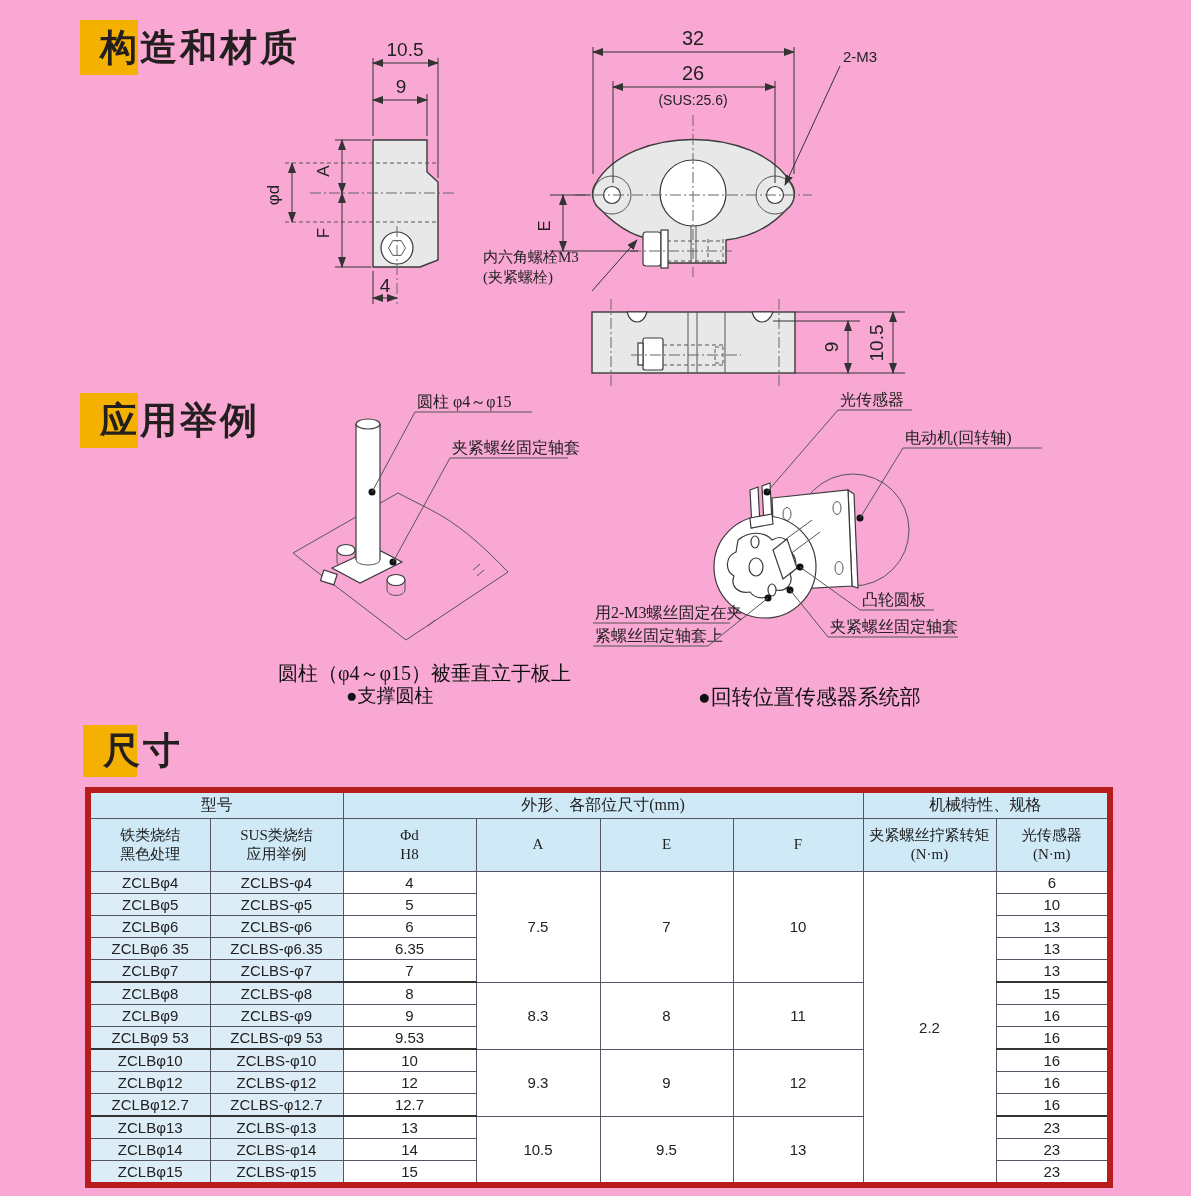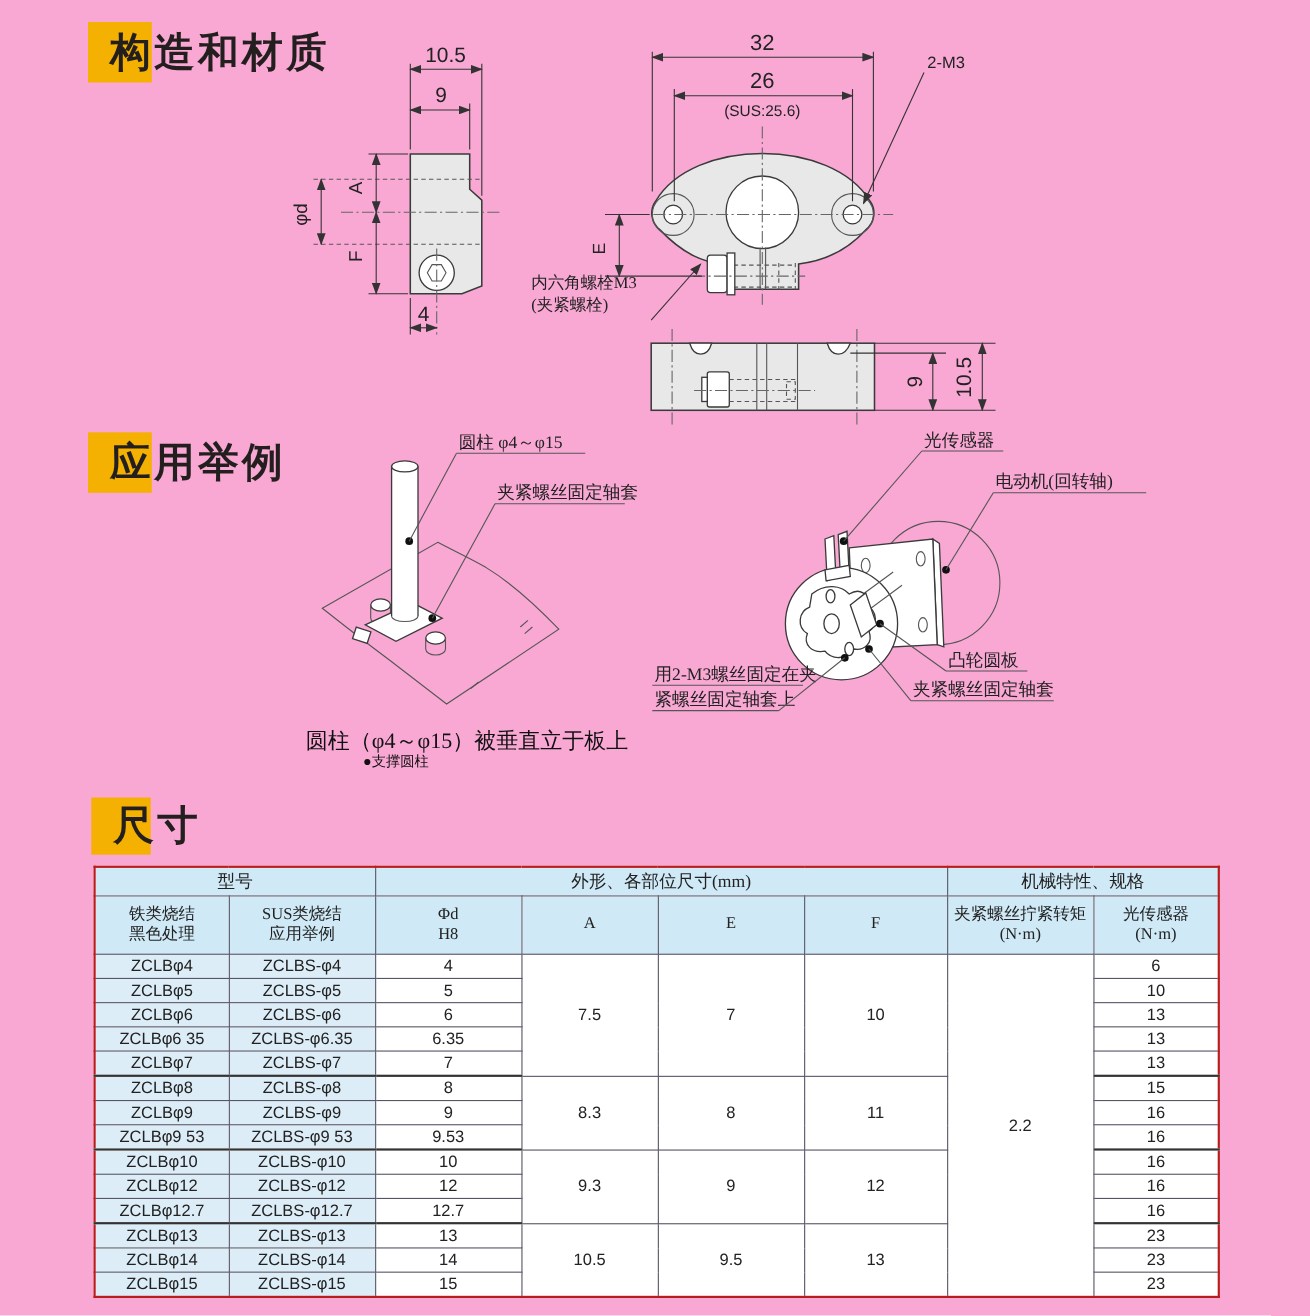--- a/index.html
+++ b/index.html
@@ -20,21 +20,21 @@
   .dash{stroke:#555;stroke-width:1;fill:none;stroke-dasharray:4,3;}
   .cl{stroke:#666;stroke-width:1;fill:none;stroke-dasharray:11,3,2,3;}
   .dim{stroke:#333;stroke-width:1;fill:none;}
   .metal{fill:#e8e8e8;stroke:#3a3a3a;stroke-width:1.4;}
   .wht{fill:#fff;stroke:#3a3a3a;stroke-width:1.2;}
   .dot{fill:#111;}
   
   .cap{position:absolute;font-family:"Liberation Serif",serif;color:#111;white-space:nowrap;}
   
   table.dims{position:absolute;left:85px;top:787px;width:1022px;border-collapse:collapse;
-             table-layout:fixed;background:#fff;border:2px solid #b91c1c;color:#222;}
+             table-layout:fixed;background:#fff;border:6px solid #b91c1c;color:#222;}
   table.dims th,table.dims td{border:1px solid #556;text-align:center;vertical-align:middle;
              padding:0;overflow:hidden;}
   table.dims thead th{background:#cfe9f6;font-weight:normal;font-family:"Liberation Serif",serif;}
   table.dims tr.gh th{height:25px;font-size:16px;}
   table.dims tr.ch th{height:52px;font-size:15px;white-space:pre-line;line-height:1.3;}
   table.dims td{height:21px;font-size:15px;font-family:"Liberation Sans",sans-serif;}
   table.dims td.model{background:#dcedf8;text-align:center;}
   table.dims tbody tr.grp-end td{border-bottom:2px solid #333;}
 </style>
 </head>
@@ -189,21 +189,21 @@
       <line class="thin" x1="135" y1="22" x2="92" y2="102"></line>
       <line class="thin" x1="135" y1="22" x2="252" y2="22"></line>
       <text class="cjk" x="137" y="17" font-size="16">圆柱 φ4～φ15</text>
       <circle class="dot" cx="113" cy="172" r="3.5"></circle>
       <line class="thin" x1="170" y1="68" x2="113" y2="172"></line>
       <line class="thin" x1="170" y1="68" x2="288" y2="68"></line>
       <text class="cjk" x="172" y="63" font-size="16">夹紧螺丝固定轴套</text>
     </g>
   </svg>
   <div class="cap" style="left:278px;top:660px;font-size:20px;">圆柱（φ4～φ15）被垂直立于板上</div>
-  <div class="cap" style="left:330px;top:683px;font-size:13px;">●支撑圆柱</div>
+  <div class="cap" style="left:346px;top:683px;font-size:19px;">●支撑圆柱</div>
 
   <svg class="dr" style="left:590px;top:390px;" width="510" height="300" viewBox="0 0 510 300">
     <g>
       <circle class="thin" cx="263" cy="140" r="56" fill="none"></circle>
       <path class="wht" d="M258,100 L264,104 L268,198 L262,196 Z"></path>
       <path class="wht" d="M182,108 L258,100 L262,196 L186,200 Z"></path>
       <ellipse class="thin" cx="197" cy="124" rx="4" ry="6.5" fill="none"></ellipse>
       <ellipse class="thin" cx="247" cy="118" rx="4" ry="6.5" fill="none"></ellipse>
       <ellipse class="thin" cx="199" cy="184" rx="4" ry="6.5" fill="none"></ellipse>
       <ellipse class="thin" cx="249" cy="178" rx="4" ry="6.5" fill="none"></ellipse>
@@ -243,20 +243,21 @@
       <line class="thin" x1="238" y1="247" x2="368" y2="247"></line>
       <text class="cjk" x="240" y="242" font-size="16">夹紧螺丝固定轴套</text>
       <circle class="dot" cx="178" cy="208" r="3.5"></circle>
       <text class="cjk" x="5" y="228" font-size="16">用2-M3螺丝固定在夹</text>
       <text class="cjk" x="5" y="251" font-size="16">紧螺丝固定轴套上</text>
       <line class="thin" x1="3" y1="233" x2="140" y2="233"></line>
       <line class="thin" x1="3" y1="256" x2="118" y2="256"></line>
       <line class="thin" x1="118" y1="256" x2="178" y2="208"></line>
     </g>
   </svg>
+  <div class="cap" style="left:698px;top:683px;font-size:21px;">●回转位置传感器系统部</div>
 
   <div class="sec" style="left:83px;top:725px;">
     <span class="blk" style="width:54px;height:52px;"></span>
     <h2 style="line-height:52px;">尺寸</h2>
   </div>
 
   <table class="dims">
     <colgroup>
       <col style="width:122px">
         <col style="width:133px">

